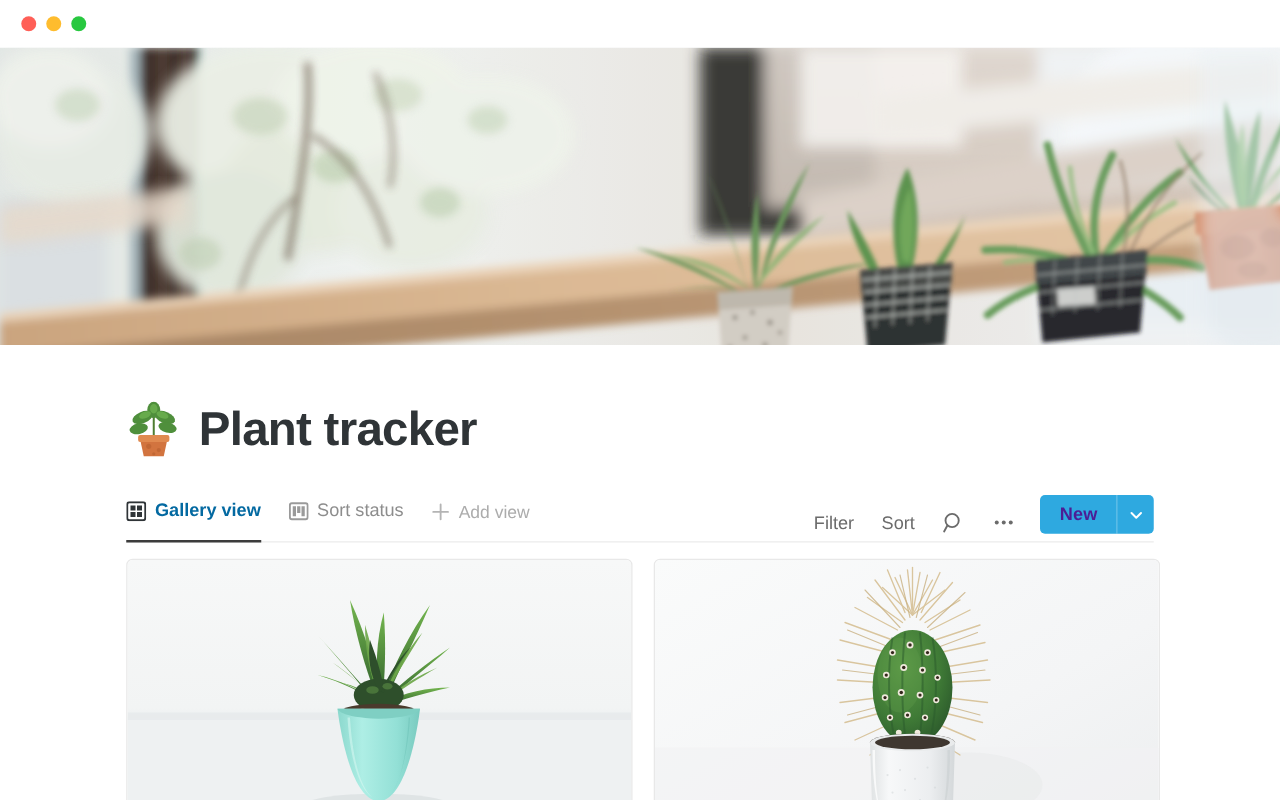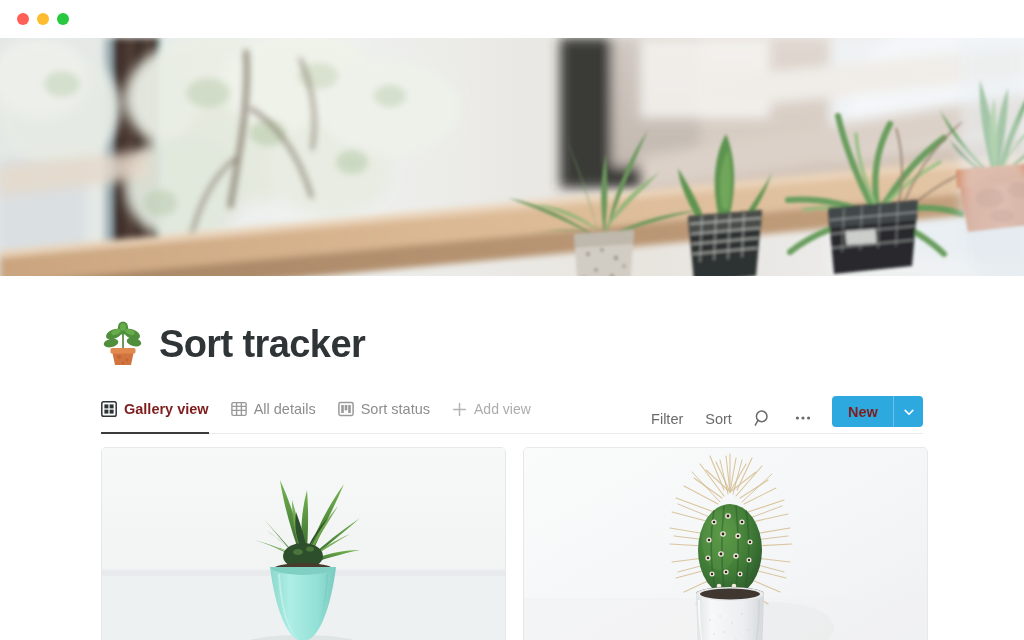--- a/index.html
+++ b/index.html
@@ -134,21 +134,21 @@
   }
   .tab .tab-ico {
     width: 16px;
     height: 16px;
     margin-right: 7px;
     display: block;
     flex: 0 0 auto;
   }
   .tab .tab-ico svg { display: block; }
   .tab.active {
-    color: #7f1d1d;
+    color: #0369a1;
     font-weight: bold;
   }
   .tab.active::after {
     content: "";
     position: absolute;
     left: 0; right: 0;
     bottom: 0;
     height: 2px;
     background: #3c3c3c;
   }
@@ -199,21 +199,21 @@
     align-items: stretch;
     height: 31px;
     border-radius: 4px;
     overflow: hidden;
     cursor: pointer;
   }
   .new-btn .lbl {
     display: flex;
     align-items: center;
     padding: 0 15px 0 16px;
-    color: #7f1d1d;
+    color: #4c1d95;
     font-size: 14.5px;
     font-weight: bold;
     letter-spacing: 0.1px;
   }
   .new-btn .caret {
     display: flex;
     align-items: center;
     justify-content: center;
     width: 29px;
     border-left: 1px solid rgba(255,255,255,0.28);
@@ -508,52 +508,41 @@
           </g>
           <path d="M11 30 L33 30 L30 44 L14 44 Z" fill="#d2743f"></path>
           <rect x="9.5" y="27" width="25" height="5.5" rx="1.6" fill="#e08a50"></rect>
           <g fill="#b25c2c" opacity="0.5">
             <circle cx="18" cy="36" r="2.1"></circle>
               <circle cx="26" cy="39" r="1.7"></circle>
             <circle cx="22" cy="42" r="1.3"></circle>
           </g>
         </svg>
       </span>
-      <span class="page-title">Sort tracker</span>
+      <span class="page-title">Plant tracker</span>
     </div>
 
     <div class="viewbar">
       <div class="viewbar-line"></div>
 
       <div class="tabs">
 
         <div class="tab active">
           <span class="tab-ico">
             <svg width="16" height="16" viewBox="0 0 16 16" xmlns="http://www.w3.org/2000/svg">
               <rect x="0.8" y="0.8" width="14.4" height="14.4" rx="1.8" fill="none" stroke="#2f3437" stroke-width="1.5"></rect>
               <rect x="3.4" y="3.4" width="4" height="4" fill="#2f3437"></rect>
               <rect x="8.6" y="3.4" width="4" height="4" fill="#2f3437"></rect>
               <rect x="3.4" y="8.6" width="4" height="4" fill="#2f3437"></rect>
               <rect x="8.6" y="8.6" width="4" height="4" fill="#2f3437"></rect>
             </svg>
           </span>
           <span>Gallery view</span>
         </div>
 
-        <div class="tab">
-          <span class="tab-ico">
-            <svg width="16" height="16" viewBox="0 0 16 16" xmlns="http://www.w3.org/2000/svg">
-              <g fill="none" stroke="#9a9a9a" stroke-width="1.4">
-                <rect x="0.9" y="1.6" width="14.2" height="12.8" rx="1.4"></rect>
-                <path d="M0.9 5.4 H15.1 M0.9 9.4 H15.1 M5.6 1.6 V14.4 M10.4 1.6 V14.4"></path>
-              </g>
-            </svg>
-          </span>
-          <span>All details</span>
-        </div>
 
         <div class="tab">
           <span class="tab-ico">
             <svg width="16" height="16" viewBox="0 0 16 16" xmlns="http://www.w3.org/2000/svg">
               <rect x="0.9" y="1.6" width="14.2" height="12.8" rx="1.6" fill="none" stroke="#9a9a9a" stroke-width="1.5"></rect>
               <rect x="3.2" y="4.0" width="2.6" height="8" fill="#9a9a9a"></rect>
               <rect x="6.7" y="4.0" width="2.6" height="5.4" fill="#9a9a9a"></rect>
               <rect x="10.2" y="4.0" width="2.6" height="8" fill="#9a9a9a"></rect>
             </svg>
           </span>

